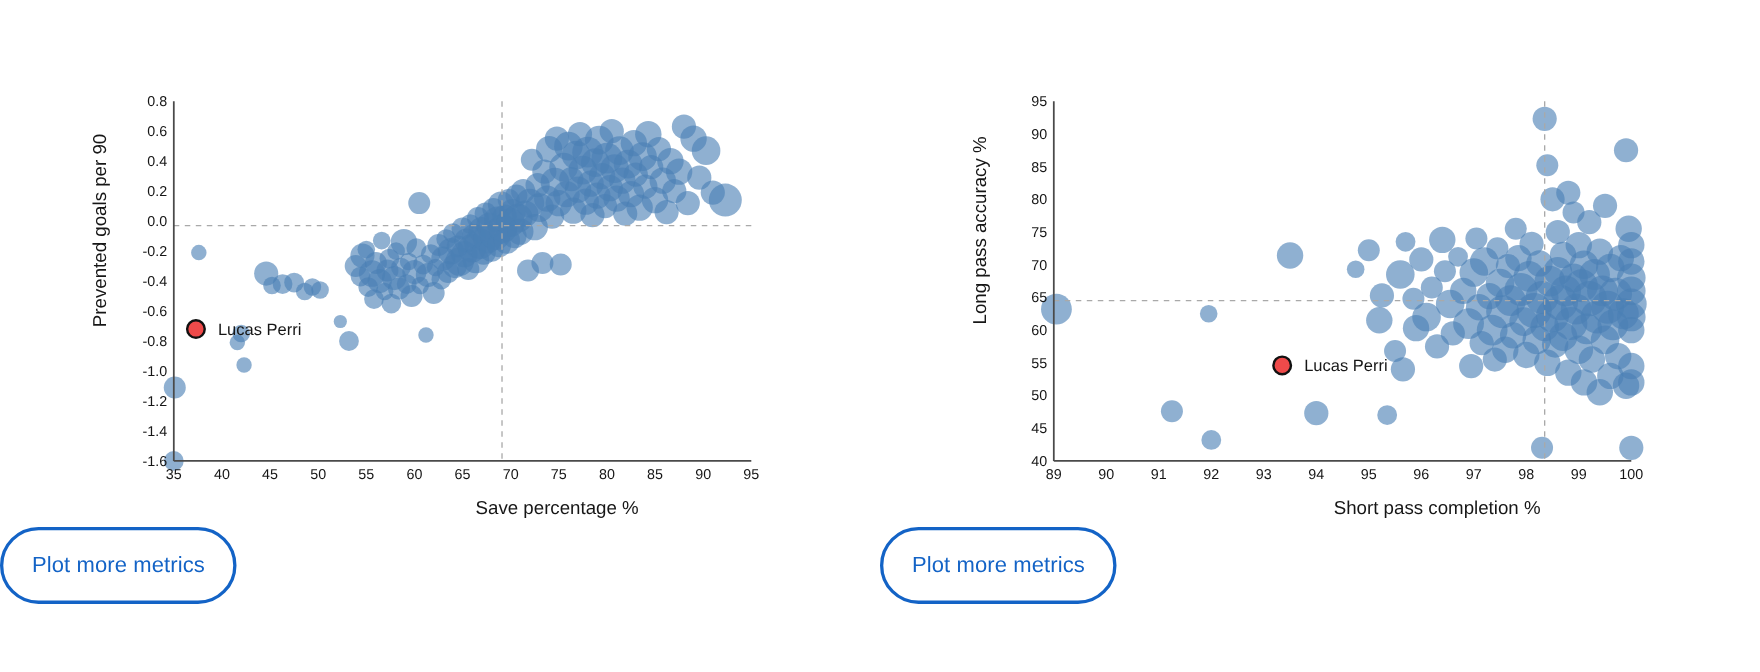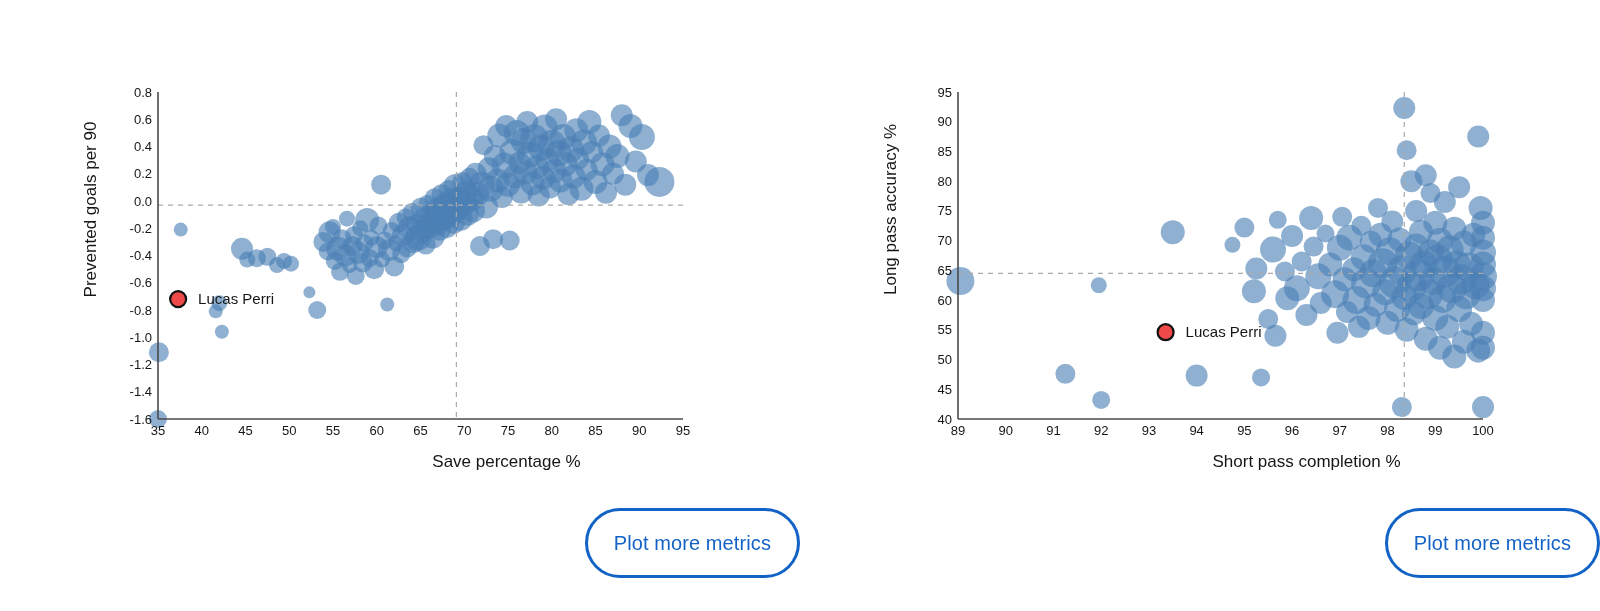--- a/index.html
+++ b/index.html
@@ -36,25 +36,24 @@
     height: 480px;
   }
   .chart-svg {
     display: block;
     width: 800px;
     height: 480px;
   }
   .btn-row {
     position: absolute;
     left: 0;
-    top: 508px;
+    top: 479px;
     width: 800px;
     display: flex;
-    justify-content: flex-end;
-    padding-left: 12px;
+    justify-content: flex-start;
   }
   .pill-button {
     display: inline-flex;
     align-items: center;
     justify-content: center;
     min-width: 168px;
     height: 70px;
     padding: 0 26px;
     border: 3px solid #1363c6;
     border-radius: 40px;

